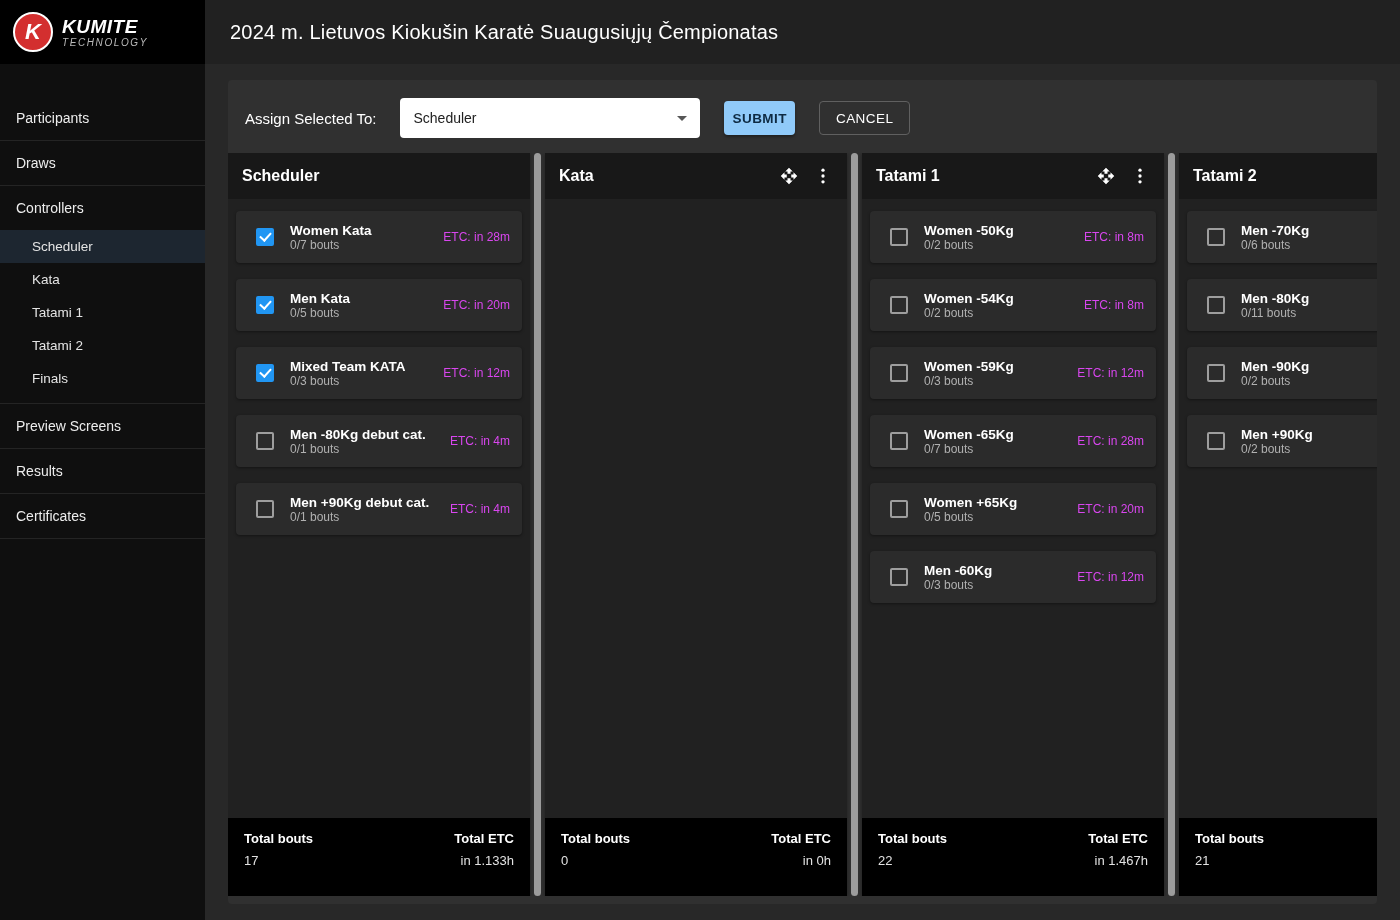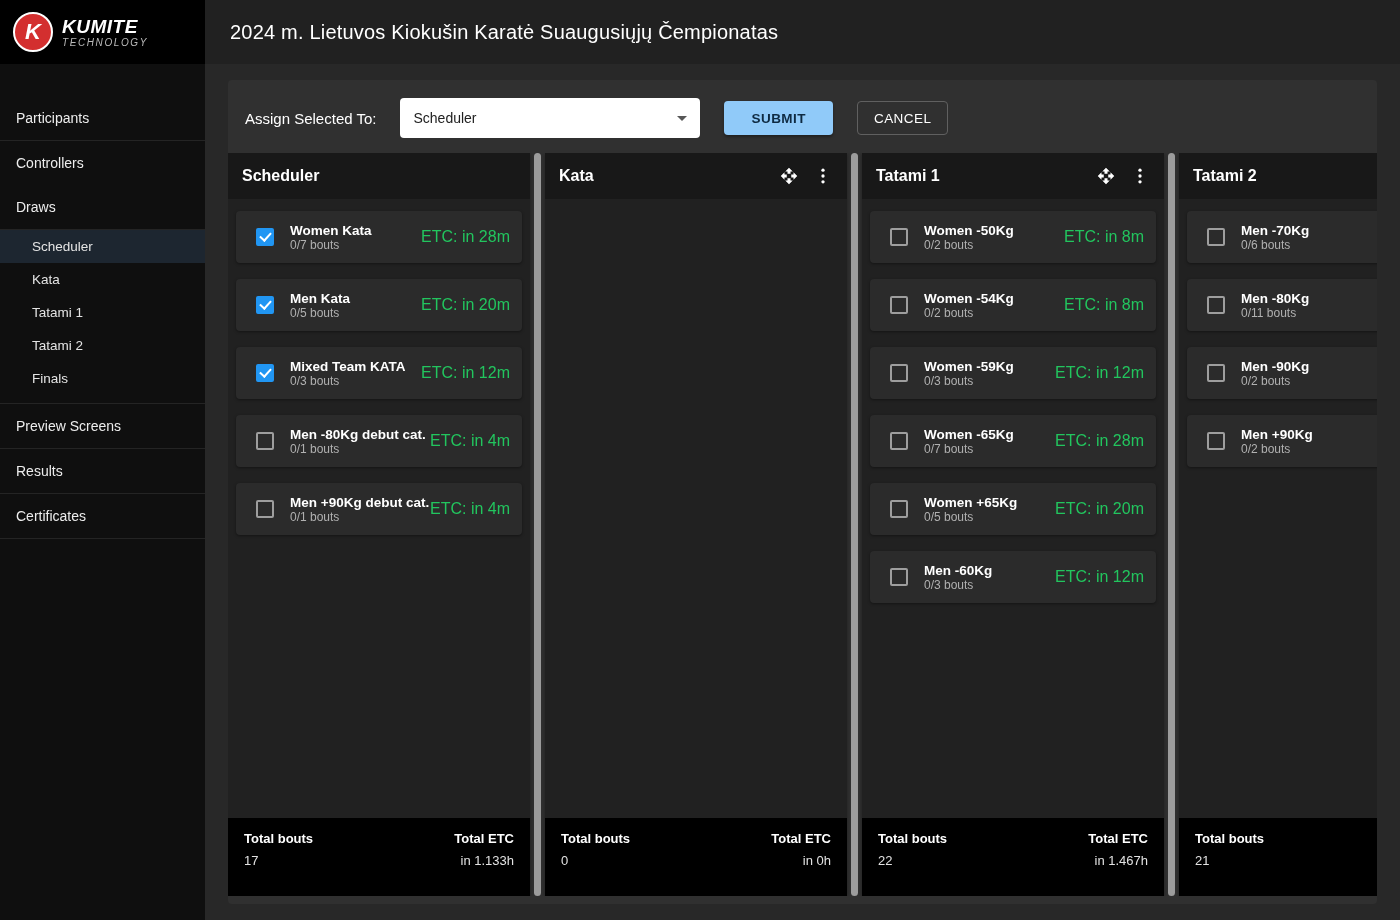--- a/index.html
+++ b/index.html
@@ -38,41 +38,41 @@
   .content{flex:1;padding:16px 23px;min-height:0;}
   .panel{height:100%;background:#303030;border-radius:4px;display:flex;flex-direction:column;overflow:hidden;padding:12px 0 8px;}
 
   
   .toolbar{display:flex;align-items:center;gap:24px;padding:6px 17px 15px;flex-shrink:0;}
   .assign-label{font-size:15px;color:#fff;}
   .select{width:300px;height:40px;background:#fff;border-radius:4px;display:flex;align-items:center;justify-content:space-between;
     padding:0 13px;color:#212121;font-size:14px;cursor:pointer;}
   .caret{width:0;height:0;border-left:5px solid transparent;border-right:5px solid transparent;border-top:5px solid #575757;}
   .btn{height:34px;border-radius:4px;font-size:13.5px;font-weight:600;letter-spacing:.45px;cursor:pointer;font-family:inherit;}
-  .btn-submit{background:var(--submit-blue,#90caf9);color:#0e2a42;border:none;padding:0 27px;box-shadow:0 2px 3px rgba(0,0,0,.35);}
+  .btn-submit{background:var(--submit-blue,#90caf9);color:#0e2a42;border:none;padding:0 8px;box-shadow:0 2px 3px rgba(0,0,0,.35);}
   .btn-cancel{background:transparent;color:#fff;border:1px solid #606060;padding:0 16px;font-weight:500;}
 
   
   .board{flex:1;display:flex;gap:15px;min-height:0;overflow:hidden;}
   .column{width:302px;flex-shrink:0;position:relative;display:flex;flex-direction:column;background:#212121;
     box-shadow:0 1px 4px rgba(0,0,0,.35);}
   .col-header{height:46px;flex-shrink:0;background:#181818;display:flex;align-items:center;gap:14px;padding:0 14px;}
   .col-title{flex:1;font-size:16px;font-weight:700;color:#fff;white-space:nowrap;}
   .icon-btn{width:20px;height:20px;display:flex;align-items:center;justify-content:center;cursor:pointer;flex-shrink:0;}
   .col-body{flex:1;min-height:0;padding:12px 8px 8px;overflow:hidden;}
   .card{min-height:52px;background:#2b2b2b;border-radius:4px;box-shadow:0 1px 3px rgba(0,0,0,.4);
     display:flex;align-items:center;padding:8px 12px 8px 10px;margin-bottom:16px;cursor:pointer;}
   .checkbox{position:relative;width:18px;height:18px;border:2px solid #9e9e9e;border-radius:2px;margin:0 16px 0 10px;flex-shrink:0;cursor:pointer;}
   .checkbox.checked{background:var(--accent-blue,#2196f3);border-color:var(--accent-blue,#2196f3);}
   .checkbox.checked::after{content:"";position:absolute;left:4px;top:0;width:5px;height:9px;
     border:solid #fff;border-width:0 2px 2px 0;transform:rotate(42deg);}
   .card-main{flex:1;display:flex;flex-direction:column;gap:0;min-width:0;}
   .card-title{font-size:13.5px;font-weight:600;color:#fff;white-space:nowrap;}
   .card-bouts{font-size:12px;color:#b1b1b1;white-space:nowrap;}
-  .card-etc{font-size:16px;color:#22c55e;white-space:nowrap;margin-left:26px;}
+  .card-etc{font-size:12px;color:#d946ef;white-space:nowrap;margin-left:26px;}
   .col-footer{flex-shrink:0;background:#000000;display:flex;justify-content:space-between;padding:13px 16px 28px;}
   .fcell{display:flex;flex-direction:column;gap:7px;}
   .fcell.right{text-align:right;}
   .flabel{font-size:13px;font-weight:700;color:#fff;white-space:nowrap;}
   .fvalue{font-size:13px;color:#e2e2e2;white-space:nowrap;}
   .col-scrollbar{position:absolute;top:0;bottom:0;right:-11px;width:7px;border-radius:4px;background:#9c9c9c;}
 </style>
 </head>
 <body>
 
@@ -81,22 +81,22 @@
   <aside class="sidebar">
     <div class="logo-area">
       <div class="logo-badge">K</div>
       <div class="logo-text">
         <div class="logo-name">KUMITE</div>
         <div class="logo-sub">TECHNOLOGY</div>
       </div>
     </div>
     <nav class="nav">
         <div class="nav-item">Participants</div>
+        <div class="nav-item">Draws</div>
         <div class="nav-item no-divider">Controllers</div>
-        <div class="nav-item">Draws</div>
         <div class="nav-sub">
           <div class="nav-subitem active">Scheduler</div>
           <div class="nav-subitem">Kata</div>
           <div class="nav-subitem">Tatami 1</div>
           <div class="nav-subitem">Tatami 2</div>
           <div class="nav-subitem">Finals</div>
         </div>
         <div class="nav-item">Preview Screens</div>
         <div class="nav-item">Results</div>
         <div class="nav-item">Certificates</div>

